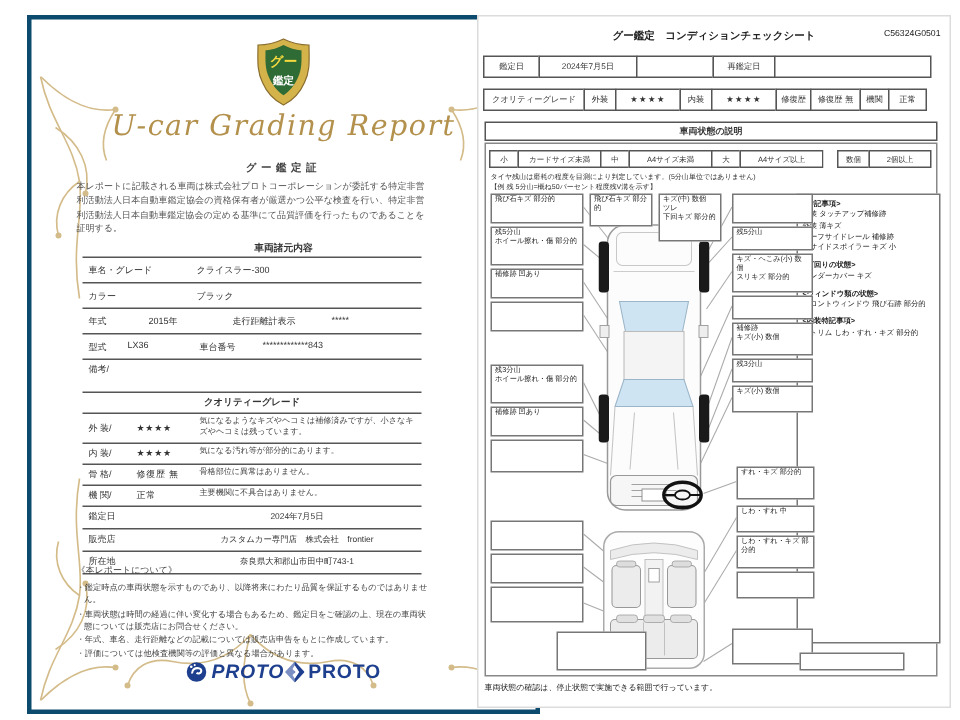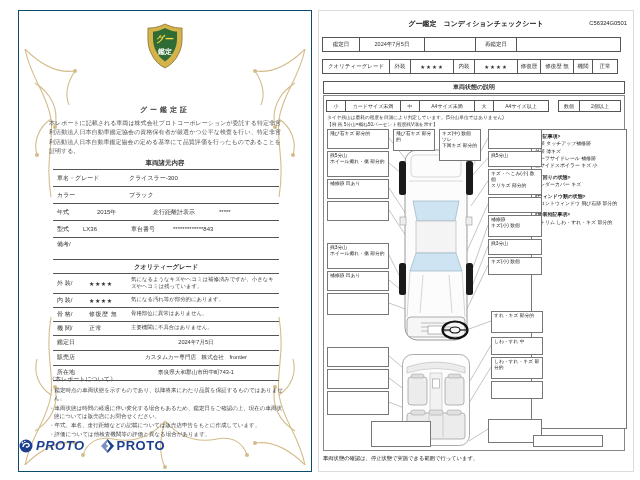--- a/index.html
+++ b/index.html
@@ -1,20 +1,20 @@
 <!DOCTYPE html>
 <html><head>
 <meta charset="utf-8">
 <style>
   html,body{margin:0;padding:0;background:#fff;}
   .stage{position:relative;width:640px;height:480px;background:#fff;overflow:hidden;
          font-family:"Liberation Sans",sans-serif;color:#333;}
   .page{position:absolute;background:#fff;}
   
-  .pl{left:18px;top:10px;width:292px;height:460px;border:1px solid #0c4a6e;}
+  .pl{left:18px;top:10px;width:292px;height:460px;border:3px solid #0c4a6e;padding-left:44px;}
   .orn{position:absolute;z-index:0;opacity:.9;}
   .orn.tl{left:2px;top:38px;} .orn.tr{right:2px;top:38px;transform:scaleX(-1);}
   .orn.bl{left:2px;bottom:6px;transform:scaleY(-1);} .orn.br{right:2px;bottom:6px;transform:scale(-1,-1);}
   .orn.bc{left:36px;bottom:0px;}
   .emblem{position:absolute;left:50%;top:12px;transform:translateX(-50%);z-index:2;}
   .lp-title{position:absolute;left:0;top:60px;width:100%;text-align:center;z-index:1;
             font-family:"DejaVu Serif",serif;font-style:italic;font-size:19px;color:#b3914d;letter-spacing:1px;}
   .lp-sub{position:absolute;left:0;top:94px;width:100%;text-align:center;font-size:7px;font-weight:bold;
           color:#444;letter-spacing:3px;z-index:1;}
   .lp-intro{position:absolute;left:30px;top:108px;width:232px;font-size:6px;line-height:1.55;color:#555;
@@ -29,21 +29,21 @@
   .gr .glab{width:32px;padding-left:4px;font-size:6px;}
   .gr .gval{width:42px;text-align:left;font-size:6px;letter-spacing:.5px;}
   .gr .gdesc{flex:1;font-size:5.4px;line-height:1.35;color:#444;padding-right:2px;}
   .chead{text-align:center;font-size:6.3px;font-weight:bold;border-bottom:1px solid #555;line-height:13px;}
   .mrow{display:flex;align-items:center;border-bottom:1px solid #555;min-height:14px;}
   .mrow .lab{width:56px;padding-left:4px;}
   .mrow .val{flex:1;text-align:center;font-size:5.6px;}
   .lp-about{position:absolute;left:30px;top:364px;width:238px;font-size:5.5px;line-height:1.5;color:#444;z-index:1;}
   .lp-about .ah{font-size:6px;margin-bottom:2px;}
   .lp-about div{margin-bottom:1px;text-indent:-5px;padding-left:5px;}
-  .logos{position:absolute;left:0;bottom:18px;width:100%;display:flex;gap:16px;
+  .logos{position:absolute;left:0;bottom:18px;width:100%;display:flex;justify-content:center;
          align-items:center;z-index:2;}
   .logo{display:flex;align-items:center;gap:3px;font-weight:bold;color:#1d3f8e;font-size:13px;letter-spacing:.5px;}
   
   .pr{left:318px;top:10px;width:314px;height:460px;border:1px solid #dcdcdc;font-size:5.5px;}
   .rp-title{position:absolute;left:0;top:8px;width:100%;text-align:center;font-size:7px;font-weight:bold;color:#222;}
   .rp-code{position:absolute;right:6px;top:9px;font-size:5.8px;color:#222;}
   .trow{position:absolute;display:flex;height:15px;}
   .tc{border:1px solid #555;margin-left:-1px;display:flex;align-items:center;justify-content:center;
       font-size:5.5px;background:#fff;box-sizing:border-box;}
   .statusbar{position:absolute;left:4px;top:70px;width:302px;height:13px;border:1px solid #555;
@@ -139,20 +139,21 @@
 
     <div class="emblem">
       <svg width="40" height="46" viewBox="0 0 40 46">
         <path d="M20,1 C12,5 6,5 3,5 C3,14 2,22 6,30 C9,37 14,42 20,45 C26,42 31,37 34,30 C38,22 37,14 37,5 C34,5 28,5 20,1 Z" fill="#d4b44a" stroke="#8a6d2f" stroke-width="0.8"></path>
         <path d="M20,5 C14,8 10,8.5 8,8.5 C8,15 7.5,21 10.5,27 C12.8,32 16,36 20,38.5 C24,36 27.2,32 29.5,27 C32.5,21 32,15 32,8.5 C30,8.5 26,8 20,5 Z" fill="#2f6b35"></path>
         <text x="20" y="19" text-anchor="middle" font-size="9" font-weight="bold" fill="#f5d93e">グー</text>
         <text x="20" y="31" text-anchor="middle" font-size="7" font-weight="bold" fill="#ffffff">鑑定</text>
       </svg>
     </div>
 
+    <div class="lp-title">U-car Grading Report</div>
     <div class="lp-sub">グー鑑定証</div>
     <div class="lp-intro">本レポートに記載される車両は株式会社プロトコーポレーションが委託する特定非営利活動法人日本自動車鑑定協会の資格保有者が厳選かつ公平な検査を行い、特定非営利活動法人日本自動車鑑定協会の定める基準にて品質評価を行ったものであることを証明する。</div>
     <div class="lp-spec-h">車両諸元内容</div>
 
     <div class="lp-table">
       <div class="srow">
         <span class="lab">車名・グレード</span>
         <span class="val">クライスラー-300</span>
       </div>
       <div class="srow">

